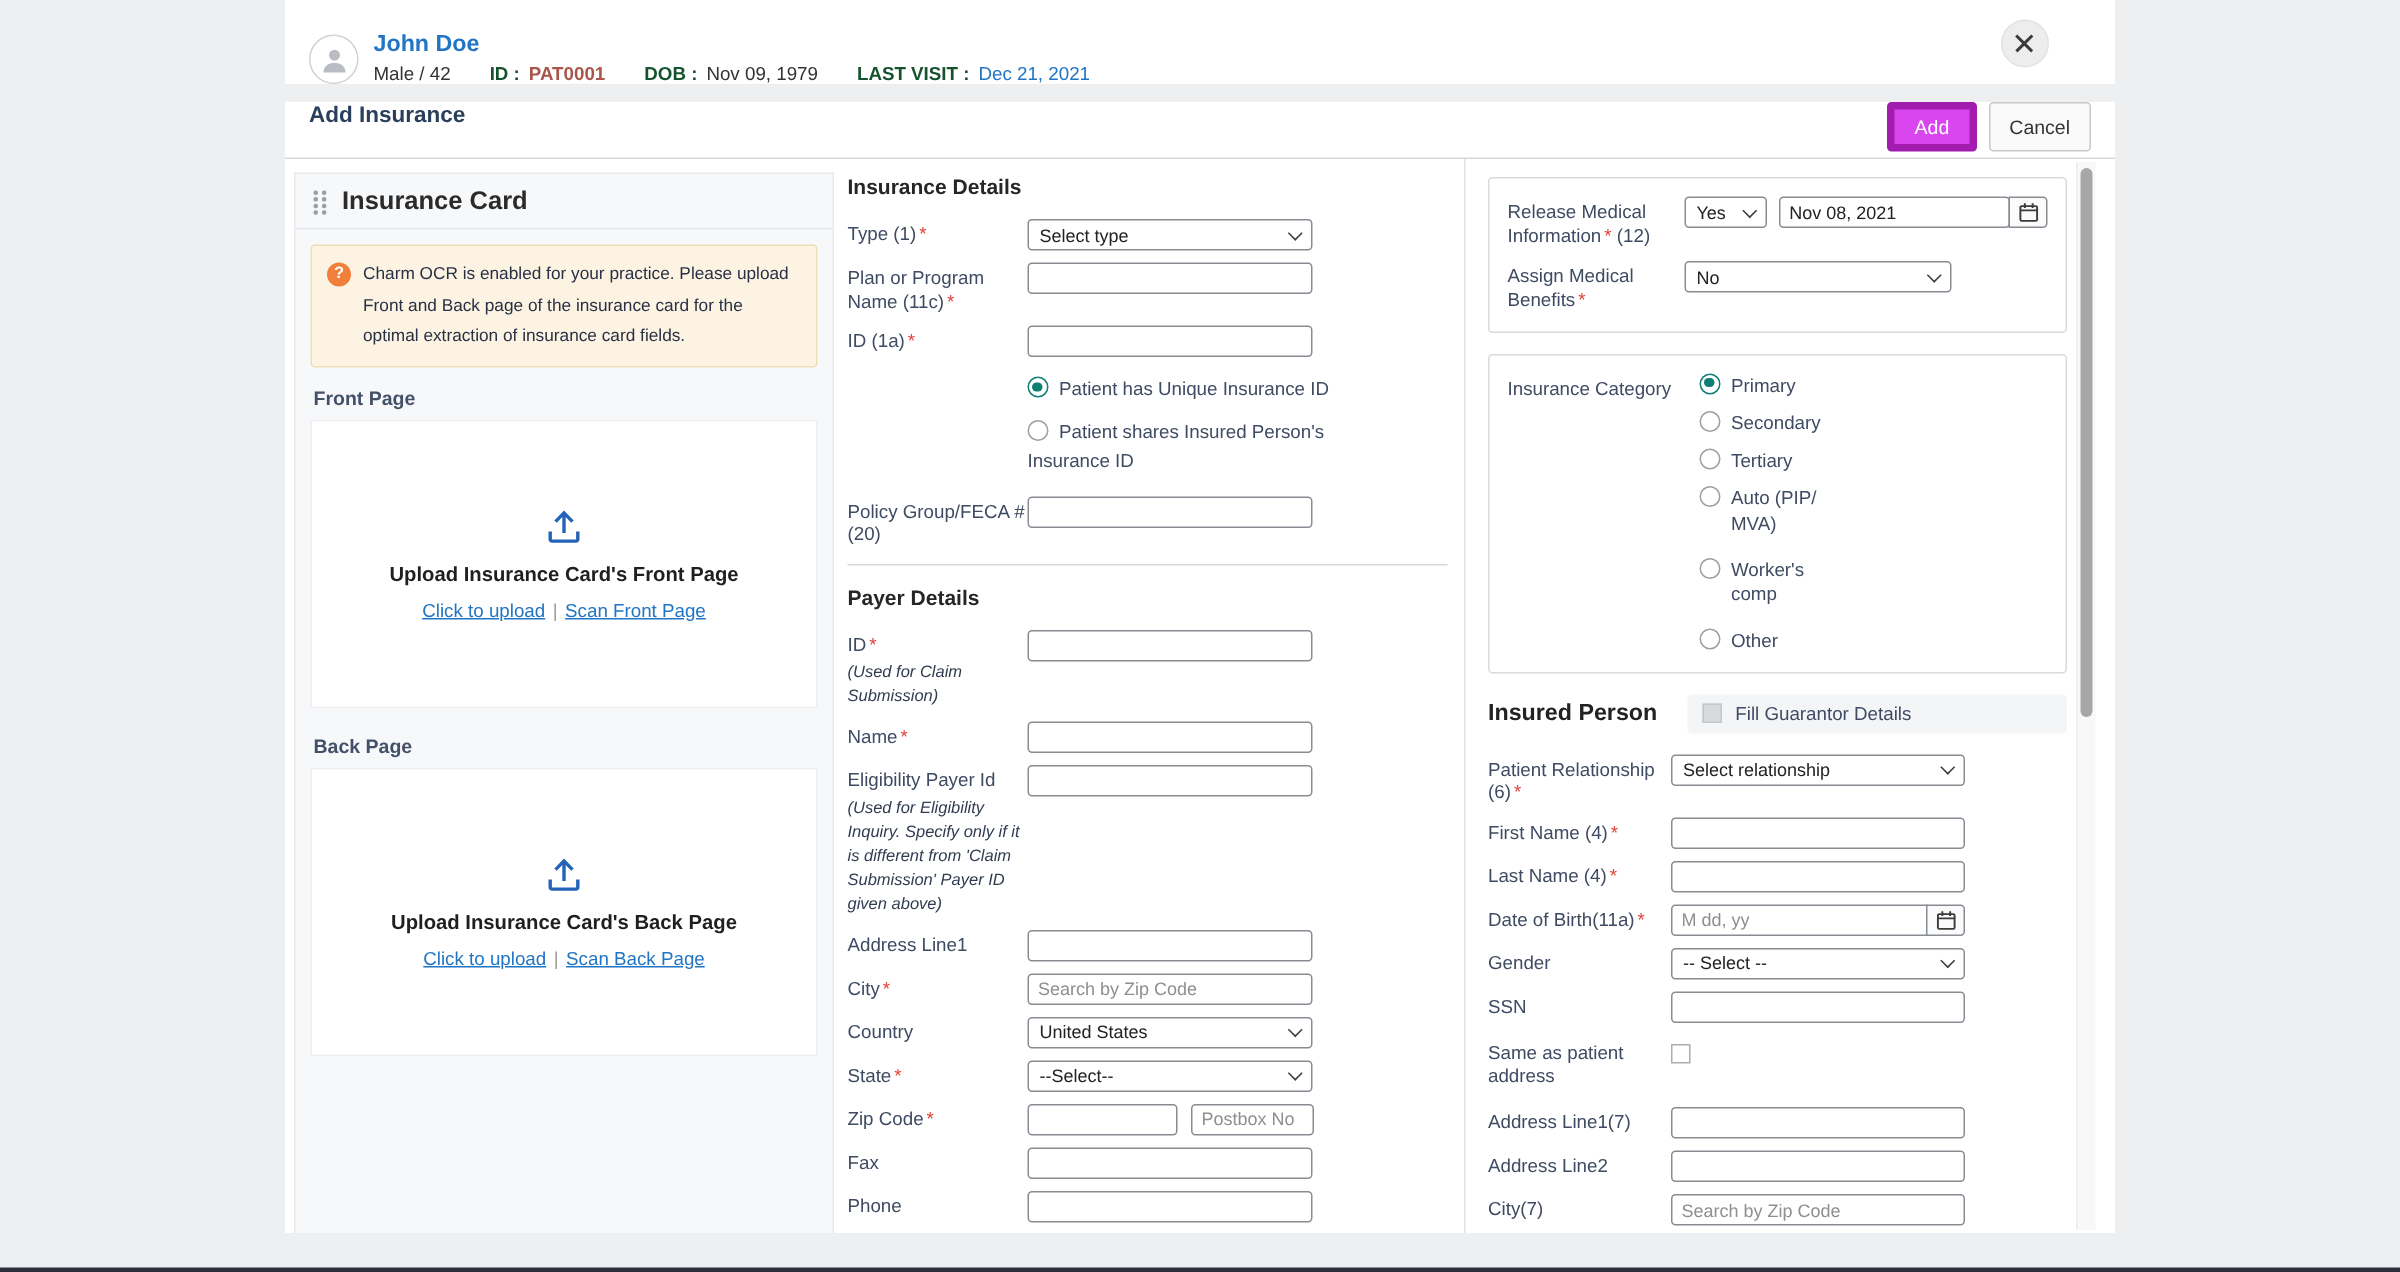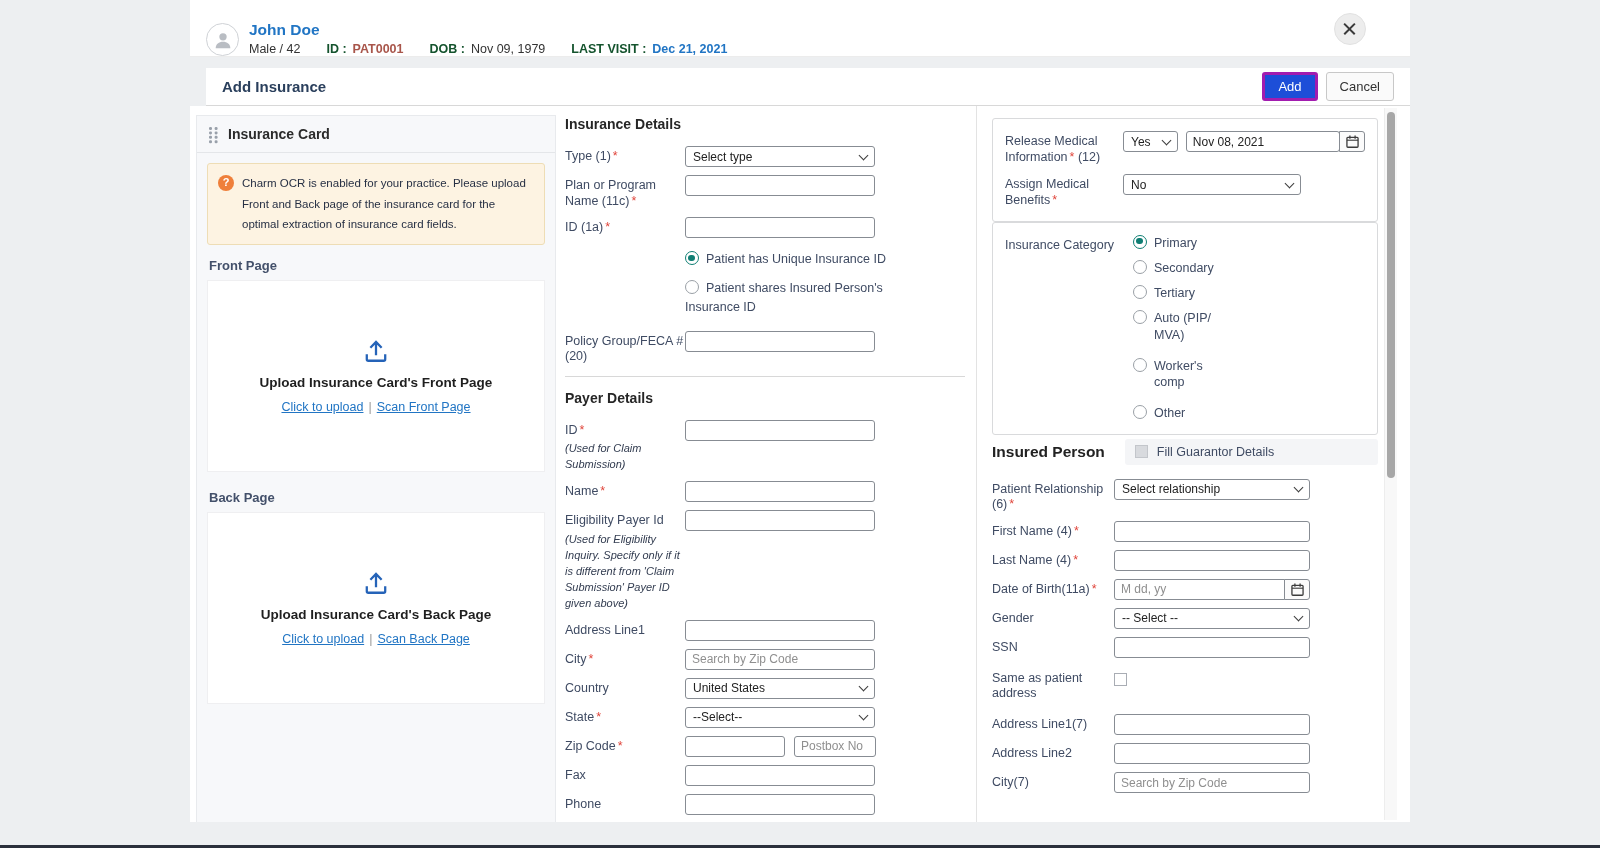--- a/index.html
+++ b/index.html
@@ -14,48 +14,48 @@
          border-bottom:1px solid #ececec;display:flex;align-items:flex-end;
          padding:0 16px;box-sizing:border-box}
   .avatar{width:31px;height:31px;border-radius:50%;background:#fff;border:1px solid #cfd2d6;
           display:flex;align-items:center;justify-content:center;flex:none;overflow:hidden}
   .pinfo{margin-left:10px}
   .pname{color:#2175c4;font-size:15.5px;font-weight:bold;line-height:18px}
   .pline{font-size:12.5px;color:#333;margin-top:3px;display:flex;gap:6px;align-items:baseline}
   .pline .lab{font-weight:bold;color:#14532d}
   .pline .sep{width:14px}
   .val-red{color:#a8554a;font-weight:bold}
-  .val-blue{color:#2175c4;font-weight:bold}
+  .val-blue{color:#2175c4;font-weight:normal}
   .closebtn{position:absolute;right:44px;top:13px;width:30px;height:30px;border-radius:50%;
             background:#ededed;border:1px solid #e2e2e2;cursor:pointer}
   .closebtn::before,.closebtn::after{content:"";position:absolute;left:7px;top:13.5px;width:15px;height:1.8px;
             background:#3a3a3a}
   .closebtn::before{transform:rotate(45deg)}
   .closebtn::after{transform:rotate(-45deg)}
 
   
-  .tbar{position:absolute;left:16px;top:68px;right:0;height:38px;background:#fff;
-        border-bottom:1px solid #d8d8d8;display:flex;align-items:center;
+  .tbar{position:absolute;left:0;top:68px;right:0;height:38px;background:#fff;
+        border-bottom:1px solid #d8d8d8;display:flex;align-items:flex-start;
         padding:0 16px;box-sizing:border-box}
   .ttitle{font-size:15px;font-weight:bold;color:#2a3f5c}
   .tbtns{margin-left:auto;display:flex;gap:8px}
   .btn{font-family:"Liberation Sans",sans-serif;font-size:13px;border-radius:3px;
        padding:4px 13px;cursor:pointer}
-  .btn-add{background:#1d4ed8;border:3px solid #a21caf;color:#fff}
+  .btn-add{background:#d946ef;border:5px solid #a21caf;color:#fff}
   .btn-cancel{background:#fafafa;border:1px solid #c8c8c8;color:#333}
 
   
   .content{position:absolute;left:0;top:106px;right:0;bottom:0;background:#fff;overflow:hidden}
   .vdiv{position:absolute;left:786px;top:0;bottom:0;border-left:1px solid #e3e3e3}
 
   
   .cardpanel{position:absolute;left:6px;top:9px;width:360px;height:740px;
              background:#f7f8fa;border:1px solid #e8eaed;box-sizing:border-box}
   .cardhead{height:36px;border-bottom:1px solid #e4e6e9;display:flex;align-items:center;
-            gap:10px;padding:0 12px;font-weight:bold;font-size:14px;color:#2b2b2b}
+            gap:10px;padding:0 12px;font-weight:bold;font-size:17px;color:#2b2b2b}
   .dh{position:relative;width:9px;height:16px;flex:none}
   .dh::before{content:"";position:absolute;left:0;top:1px;width:2.6px;height:2.6px;border-radius:50%;
       background:#99a0aa;
       box-shadow:0 4.4px 0 #99a0aa,0 8.8px 0 #99a0aa,0 13.2px 0 #99a0aa,
                  5.6px 0 0 #99a0aa,5.6px 4.4px 0 #99a0aa,5.6px 8.8px 0 #99a0aa,5.6px 13.2px 0 #99a0aa}
   .notice{margin:10px;background:#fdf3e2;border:1px solid #eeddb5;border-radius:3px;
           padding:9px 12px 9px 34px;position:relative;font-size:11.5px;color:#273044;line-height:1.8}
   .infoicon{position:absolute;left:10px;top:11px;width:16px;height:16px;border-radius:50%;
             background:#ef7f3a;color:#fff;font-size:11px;font-weight:bold;
             display:flex;align-items:center;justify-content:center}
@@ -96,21 +96,21 @@
   .midcol{position:absolute;left:375px;top:10px;width:400px}
   .midcol .ctl{width:190px}
   .radioblock{margin:12px 0 14px 120px;font-size:12.5px;color:#3f4b63}
   .radioline{width:214px;line-height:1.5;margin-bottom:10px}
   .zipwrap{display:flex;gap:9px}
   .zipwrap .z1{width:100px}
   .zipwrap .z2{width:82px}
 
   
   .rightcol{position:absolute;left:802px;top:12px;width:386px}
-  .rbox{border:1px solid #d9dadc;border-radius:3px;padding:12px;box-sizing:border-box;}
+  .rbox{border:1px solid #d9dadc;border-radius:3px;padding:12px;box-sizing:border-box;margin-bottom:14px}
   .rbox .flabel{width:118px}
   .relctls{display:flex;align-items:flex-start}
   .sel-yes{width:58px}
   .dgroup{display:flex;margin-left:8px}
   .din{width:88px;border-radius:3px 0 0 3px}
   .sel-no{width:178px}
   .catgrid{display:flex;flex-wrap:wrap;width:240px;row-gap:9px}
   .catitem{display:flex;align-items:flex-start;font-size:12.5px;color:#3f4b63;line-height:1.3}
   .catitem .rad{margin-top:0}
   .cat-c1{width:104px}

